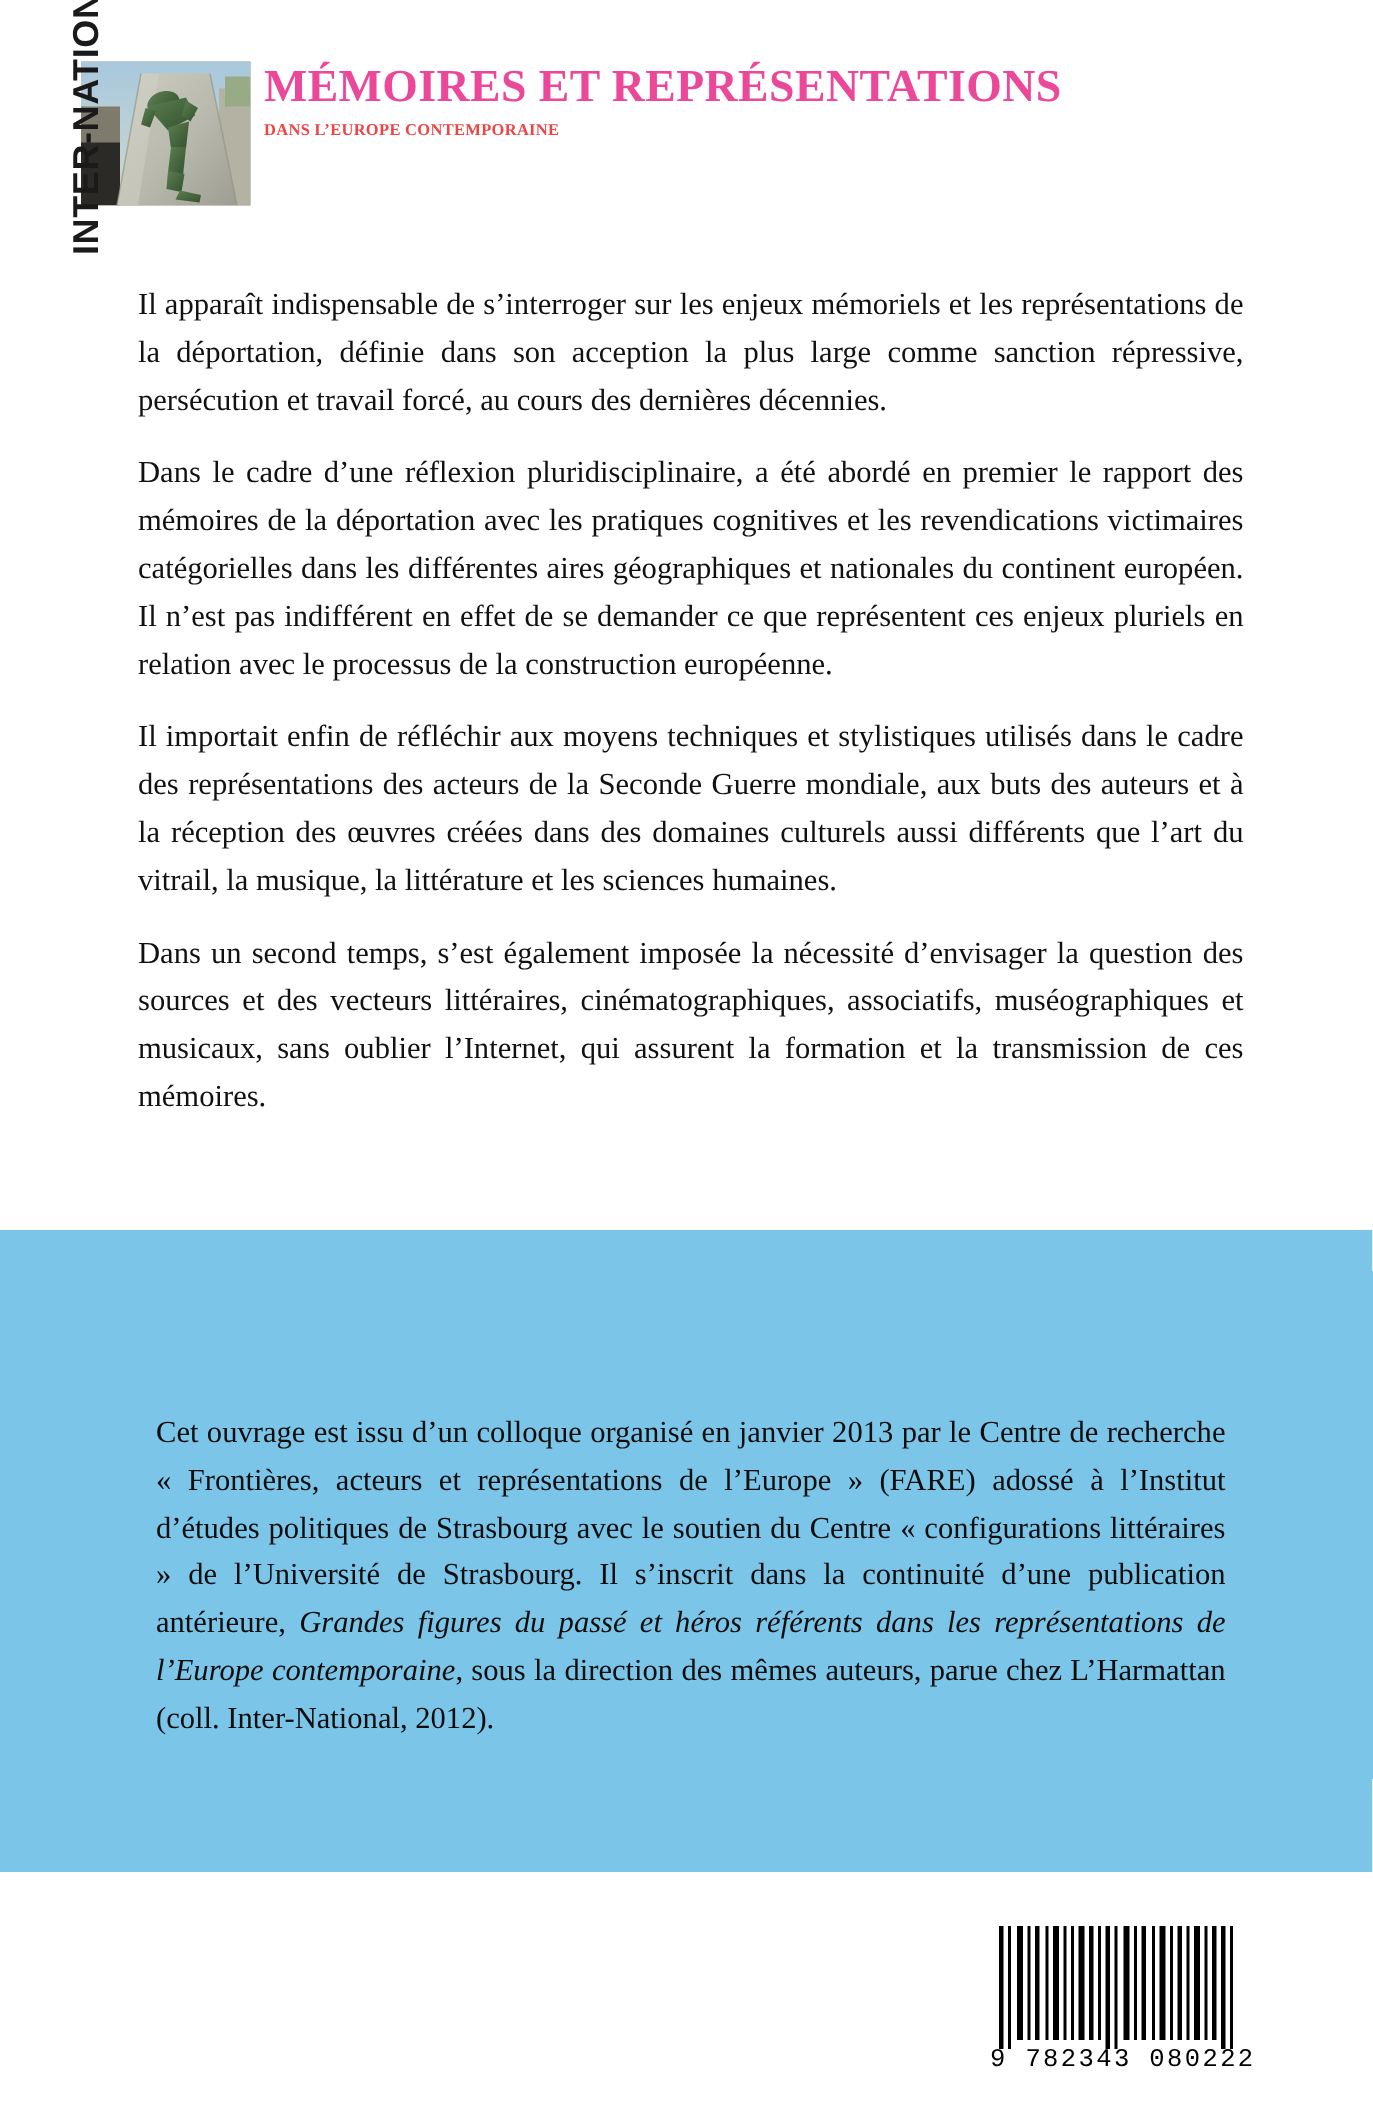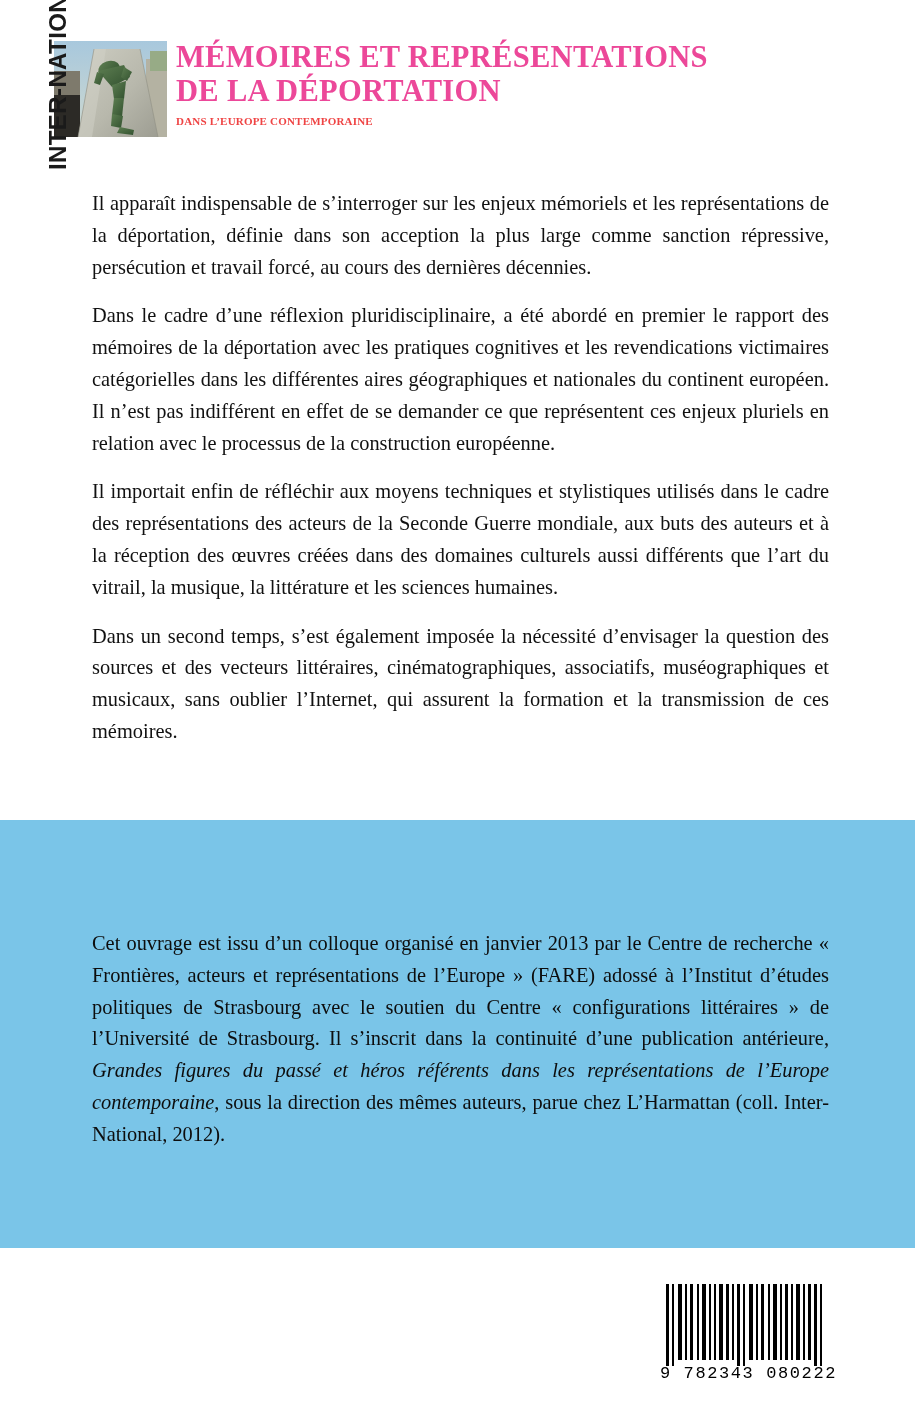--- a/index.html
+++ b/index.html
@@ -115,21 +115,21 @@
     height: 428px;
     background: #7ac5e8;
   }
   .blue-text {
     position: absolute;
     left: 92px;
     top: 108px;
     width: 737px;
   }
   .blue-text p {
-    margin: 0;
+    margin: 12px;
     font-family: "Liberation Serif", serif;
     font-size: 20.4px;
     line-height: 31.8px;
     color: #0d0d0d;
     text-align: justify;
     -webkit-hyphens: none;
     hyphens: none;
   }
   .blue-text .italic { font-style: italic; }
 
@@ -238,21 +238,20 @@
           <path d="M43 31 L50 33 L46 44 L40 42 Z"></path>
           <path d="M70 26 L78 31 L73 40 L67 36 Z"></path>
         </g>
         <path d="M24 96 L40 8" stroke="#8f8f83" stroke-width="1" fill="none" opacity="0.6"></path>
         <path d="M86 8 L104 96" stroke="#8f8f83" stroke-width="1" fill="none" opacity="0.6"></path>
       </svg>
     </div>
 
     <div class="title-block">
       <div class="title-line1">MÉMOIRES ET REPRÉSENTATIONS</div>
-      <div class="title-line2">DE LA DÉPORTATION</div>
       <div class="title-line3">DANS L’EUROPE CONTEMPORAINE</div>
     </div>
   </div>
 
   <div class="collection-label">INTER-NATIONAL</div>
 
   <div class="body-text">
     <p>Il apparaît indispensable de s’interroger sur les enjeux mémoriels et les représentations de la déportation, définie dans son acception la plus large comme sanction répressive, persécution et travail forcé, au cours des dernières décennies.</p>
     <p>Dans le cadre d’une réflexion pluridisciplinaire, a été abordé en premier le rapport des mémoires de la déportation avec les pratiques cognitives et les revendications victimaires catégorielles dans les différentes aires géographiques et nationales du continent européen. Il n’est pas indifférent en effet de se demander ce que représentent ces enjeux pluriels en relation avec le processus de la construction européenne.</p>
     <p>Il importait enfin de réfléchir aux moyens techniques et stylistiques utilisés dans le cadre des représentations des acteurs de la Seconde Guerre mondiale, aux buts des auteurs et à la réception des œuvres créées dans des domaines culturels aussi différents que l’art du vitrail, la musique, la littérature et les sciences humaines.</p>

